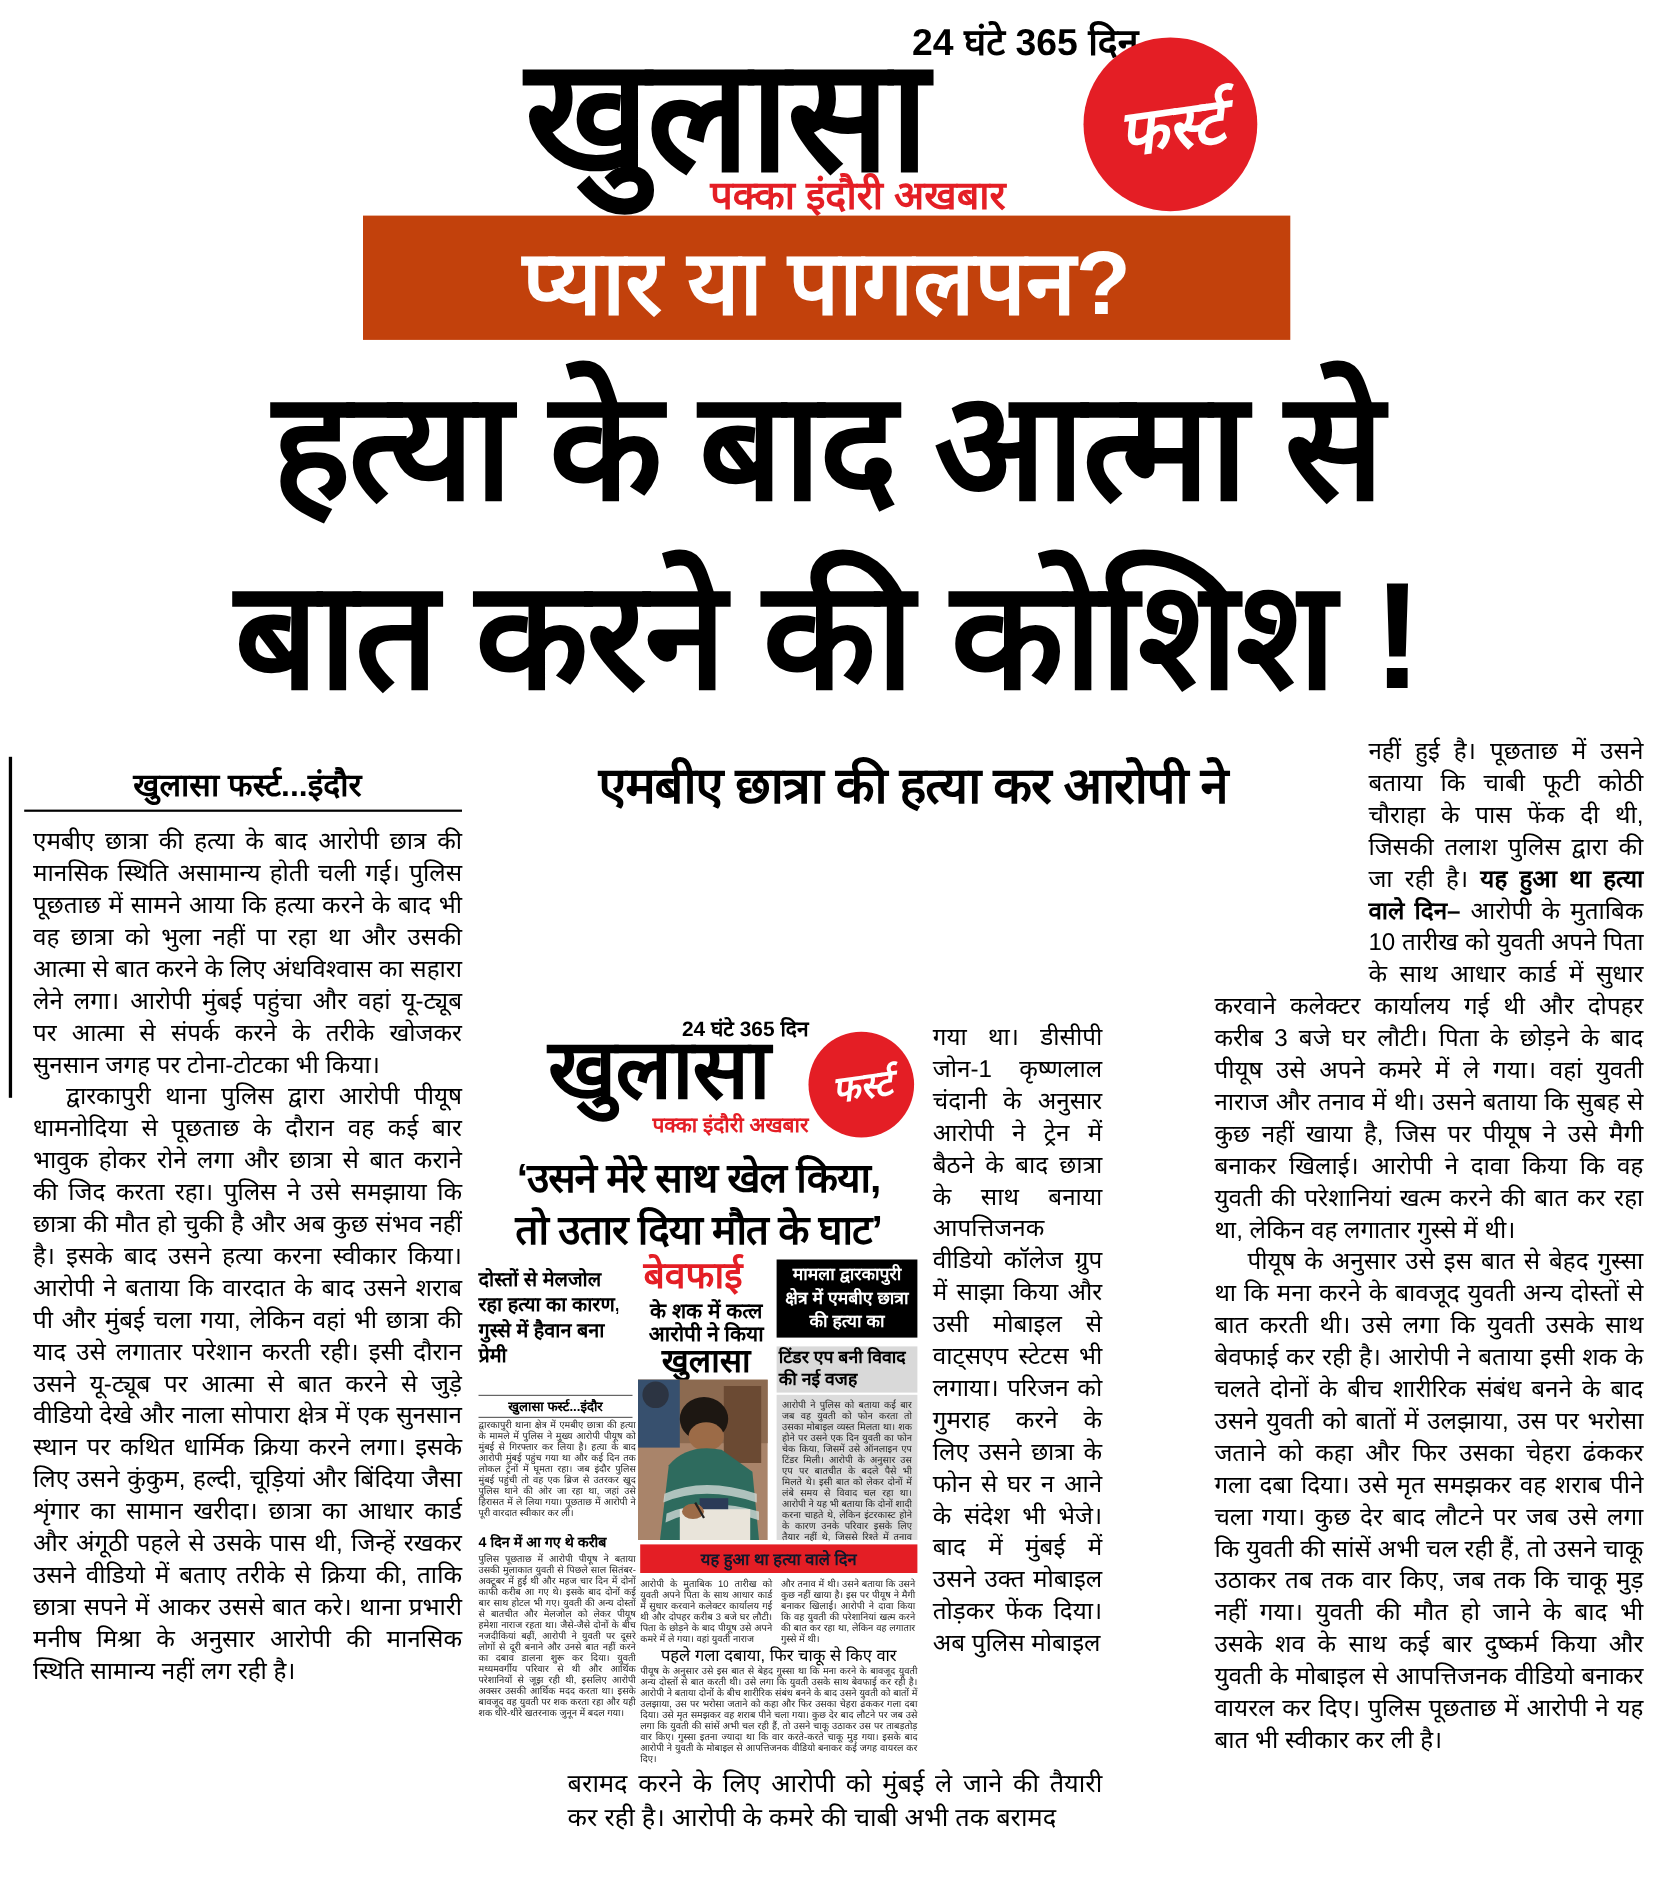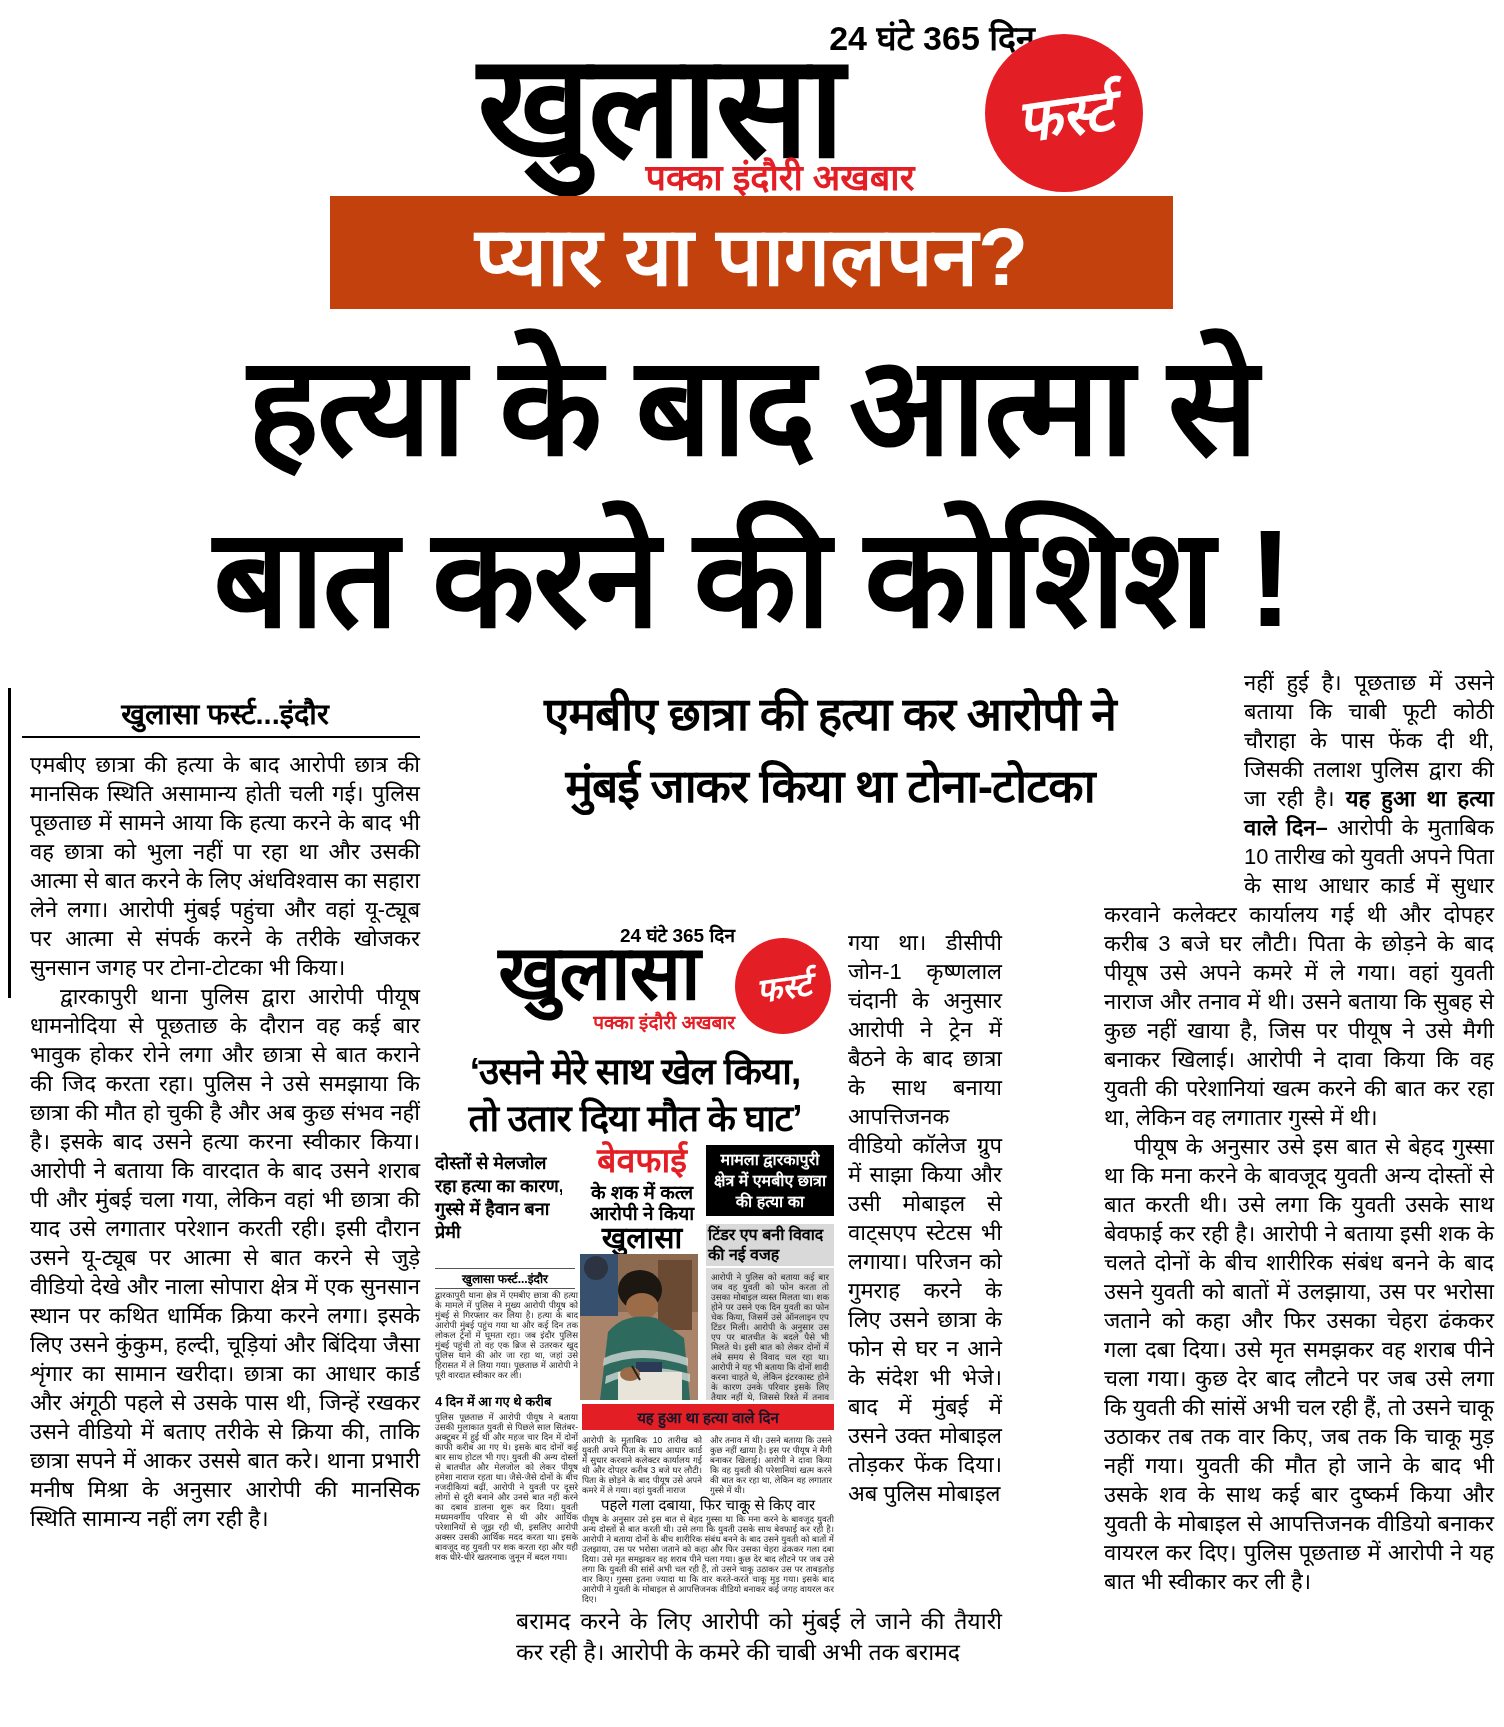--- a/index.html
+++ b/index.html
@@ -76,21 +76,20 @@
   <div class="abs byline" style="left:30px; top:693px; width:390px;">खुलासा फर्स्ट...इंदौर</div>
   <div class="abs rule-h" style="left:22px; top:736px; width:398px; height:2px;"></div>
 
   <div class="abs bodytext" style="left:30px; top:750px; width:390px;">
     <p>एमबीए छात्रा की हत्या के बाद आरोपी छात्र की मानसिक स्थिति असामान्य होती चली गई। पुलिस पूछताछ में सामने आया कि हत्या करने के बाद भी वह छात्रा को भुला नहीं पा रहा था और उसकी आत्मा से बात करने के लिए अंधविश्वास का सहारा लेने लगा। आरोपी मुंबई पहुंचा और वहां यू-ट्यूब पर आत्मा से संपर्क करने के तरीके खोजकर सुनसान जगह पर टोना-टोटका भी किया।</p>
     <p class="indent">द्वारकापुरी थाना पुलिस द्वारा आरोपी पीयूष धामनोदिया से पूछताछ के दौरान वह कई बार भावुक होकर रोने लगा और छात्रा से बात कराने की जिद करता रहा। पुलिस ने उसे समझाया कि छात्रा की मौत हो चुकी है और अब कुछ संभव नहीं है। इसके बाद उसने हत्या करना स्वीकार किया। आरोपी ने बताया कि वारदात के बाद उसने शराब पी और मुंबई चला गया, लेकिन वहां भी छात्रा की याद उसे लगातार परेशान करती रही। इसी दौरान उसने यू-ट्यूब पर आत्मा से बात करने से जुड़े वीडियो देखे और नाला सोपारा क्षेत्र में एक सुनसान स्थान पर कथित धार्मिक क्रिया करने लगा। इसके लिए उसने कुंकुम, हल्दी, चूड़ियां और बिंदिया जैसा शृंगार का सामान खरीदा। छात्रा का आधार कार्ड और अंगूठी पहले से उसके पास थी, जिन्हें रखकर उसने वीडियो में बताए तरीके से क्रिया की, ताकि छात्रा सपने में आकर उससे बात करे। थाना प्रभारी मनीष मिश्रा के अनुसार आरोपी की मानसिक स्थिति सामान्य नहीं लग रही है।</p>
   </div>
 
   <div class="abs" style="left:430px; top:678px; width:800px;">
     <div class="subhead2">एमबीए छात्रा की हत्या कर आरोपी ने</div>
-    <div class="subhead2">मुंबई जाकर किया था टोना-टोटका</div>
   </div>
 
   <div class="abs bodytext" style="left:1104px; top:668px; width:390px;">
     <div class="rfloat"></div>
     <span>नहीं हुई है। पूछताछ में उसने बताया कि चाबी फूटी कोठी चौराहा के पास फेंक दी थी, जिसकी तलाश पुलिस द्वारा की जा रही है। </span><b class="inlinehead">यह हुआ था हत्या वाले दिन– </b><span>आरोपी के मुताबिक 10 तारीख को युवती अपने पिता के साथ आधार कार्ड में सुधार करवाने कलेक्टर कार्यालय गई थी और दोपहर करीब 3 बजे घर लौटी। पिता के छोड़ने के बाद पीयूष उसे अपने कमरे में ले गया। वहां युवती नाराज और तनाव में थी। उसने बताया कि सुबह से कुछ नहीं खाया है, जिस पर पीयूष ने उसे मैगी बनाकर खिलाई। आरोपी ने दावा किया कि वह युवती की परेशानियां खत्म करने की बात कर रहा था, लेकिन वह लगातार गुस्से में थी।</span>
     <p class="indent">पीयूष के अनुसार उसे इस बात से बेहद गुस्सा था कि मना करने के बावजूद युवती अन्य दोस्तों से बात करती थी। उसे लगा कि युवती उसके साथ बेवफाई कर रही है। आरोपी ने बताया इसी शक के चलते दोनों के बीच शारीरिक संबंध बनने के बाद उसने युवती को बातों में उलझाया, उस पर भरोसा जताने को कहा और फिर उसका चेहरा ढंककर गला दबा दिया। उसे मृत समझकर वह शराब पीने चला गया। कुछ देर बाद लौटने पर जब उसे लगा कि युवती की सांसें अभी चल रही हैं, तो उसने चाकू उठाकर तब तक वार किए, जब तक कि चाकू मुड़ नहीं गया। युवती की मौत हो जाने के बाद भी उसके शव के साथ कई बार दुष्कर्म किया और युवती के मोबाइल से आपत्तिजनक वीडियो बनाकर वायरल कर दिए। पुलिस पूछताछ में आरोपी ने यह बात भी स्वीकार कर ली है।</p>
   </div>
 
   <div class="abs" style="left:463px; top:922px; width:385px; height:112px;">
     <div class="abs mini-top" style="left:100px; top:0; width:172px;">24 घंटे 365 दिन</div>
@@ -110,21 +109,21 @@
 
     <div class="abs bubble" style="left:5px; top:110px; width:132px;">दोस्तों से मेलजोल रहा हत्या का कारण, गुस्से में हैवान बना प्रेमी</div>
     <div class="abs bubble-tail" style="left:132px; top:136px;"></div>
 
     <div class="abs clip-byline" style="left:5px; top:226px; width:140px;">खुलासा फर्स्ट...इंदौर</div>
 
     <div class="abs tiny" style="left:5px; top:248px; width:143px;">द्वारकापुरी थाना क्षेत्र में एमबीए छात्रा की हत्या के मामले में पुलिस ने मुख्य आरोपी पीयूष को मुंबई से गिरफ्तार कर लिया है। हत्या के बाद आरोपी मुंबई पहुंच गया था और कई दिन तक लोकल ट्रेनों में घूमता रहा। जब इंदौर पुलिस मुंबई पहुंची तो वह एक ब्रिज से उतरकर खुद पुलिस थाने की ओर जा रहा था, जहां उसे हिरासत में ले लिया गया। पूछताछ में आरोपी ने पूरी वारदात स्वीकार कर ली।</div>
     <div class="abs tiny-sub" style="left:5px; top:352px; width:143px;">4 दिन में आ गए थे करीब</div>
     <div class="abs tiny" style="left:5px; top:370px; width:143px;">पुलिस पूछताछ में आरोपी पीयूष ने बताया उसकी मुलाकात युवती से पिछले साल सितंबर-अक्टूबर में हुई थी और महज चार दिन में दोनों काफी करीब आ गए थे। इसके बाद दोनों कई बार साथ होटल भी गए। युवती की अन्य दोस्तों से बातचीत और मेलजोल को लेकर पीयूष हमेशा नाराज रहता था। जैसे-जैसे दोनों के बीच नजदीकियां बढ़ीं, आरोपी ने युवती पर दूसरे लोगों से दूरी बनाने और उनसे बात नहीं करने का दबाव डालना शुरू कर दिया। युवती मध्यमवर्गीय परिवार से थी और आर्थिक परेशानियों से जूझ रही थी, इसलिए आरोपी अक्सर उसकी आर्थिक मदद करता था। इसके बावजूद वह युवती पर शक करता रहा और यही शक धीरे-धीरे खतरनाक जुनून में बदल गया।</div>
 
-    <div class="abs center-word" style="left:152px; top:100px; width:120px;">बेवफाई</div>
+    <div class="abs center-word" style="left:140px; top:100px; width:120px;">बेवफाई</div>
     <div class="abs center-sub" style="left:152px; top:140px; width:120px;">के शक में कत्ल</div>
     <div class="abs center-sub" style="left:152px; top:161px; width:120px;">आरोपी ने किया</div>
     <div class="abs center-khulasa" style="left:152px; top:180px; width:120px;">खुलासा</div>
 
     <div class="abs" style="left:150px; top:212px; width:118px; height:146px;">
       <svg width="118" height="146" viewBox="0 0 118 146" xmlns="http://www.w3.org/2000/svg">
         <rect width="118" height="146" fill="#a9846a"></rect>
         <rect x="0" y="0" width="118" height="58" fill="#8c6a50"></rect>
         <rect x="78" y="6" width="34" height="70" fill="#6b4a33"></rect>
         <rect x="0" y="0" width="38" height="62" fill="#37506e"></rect>

